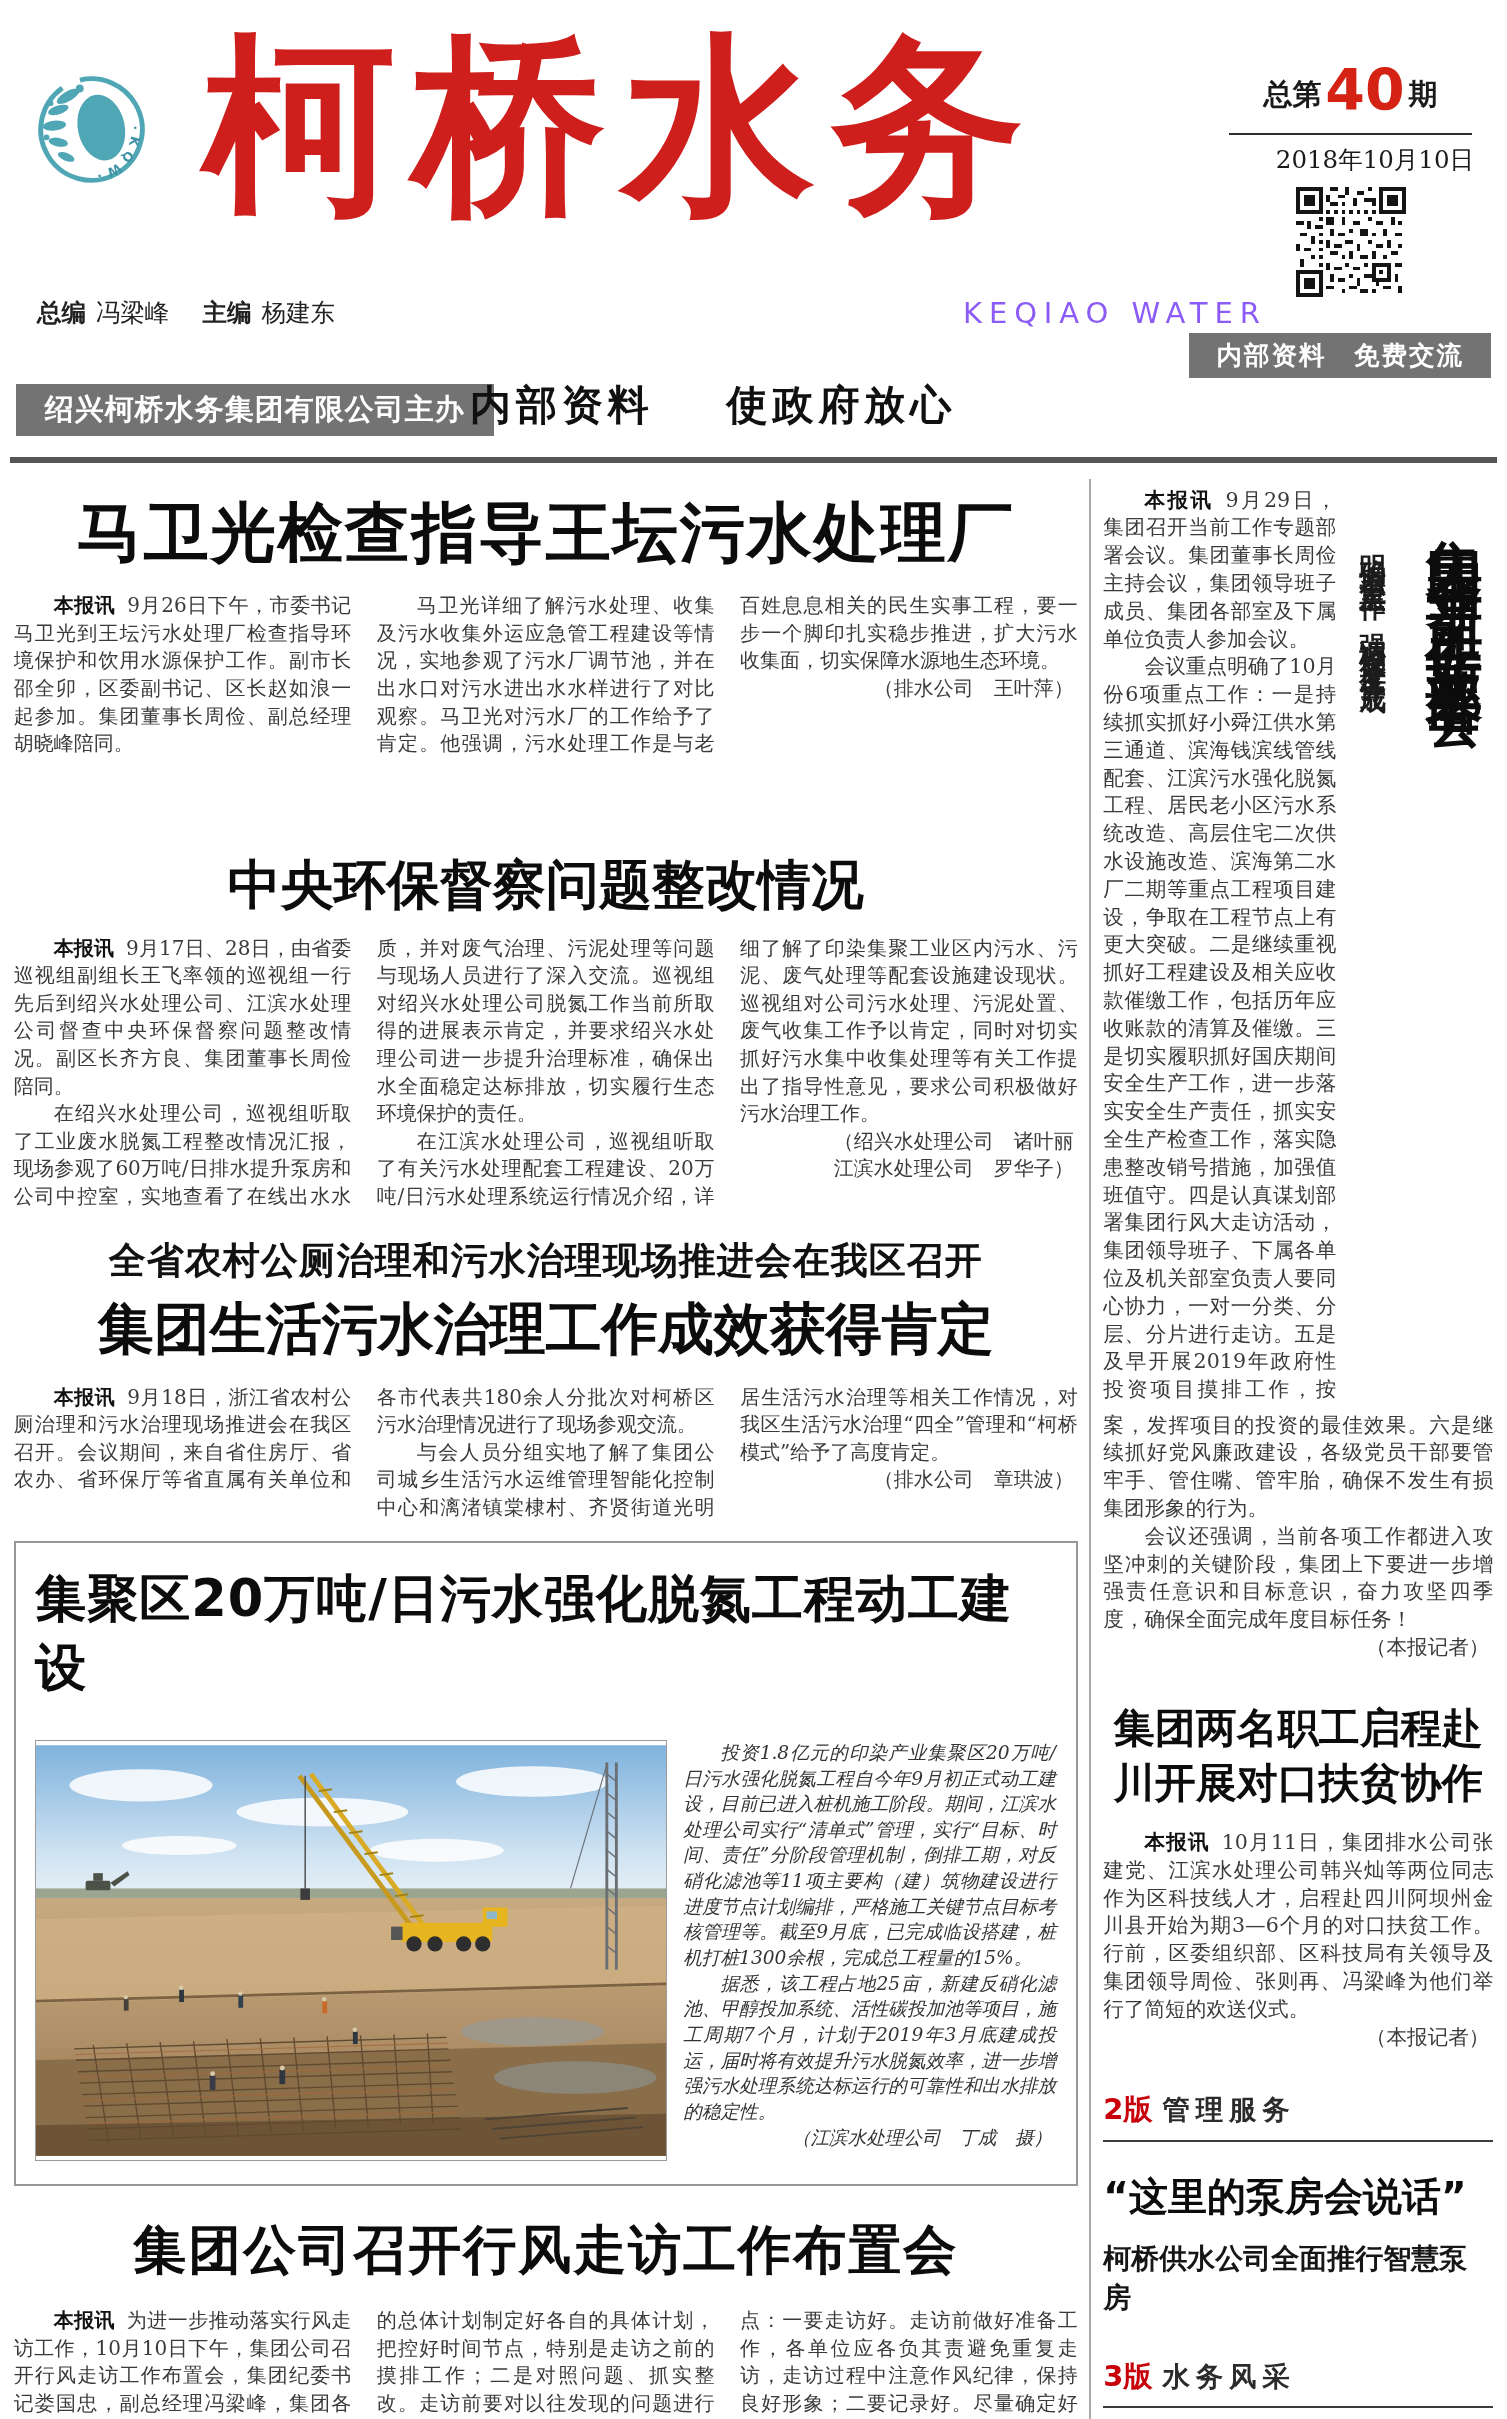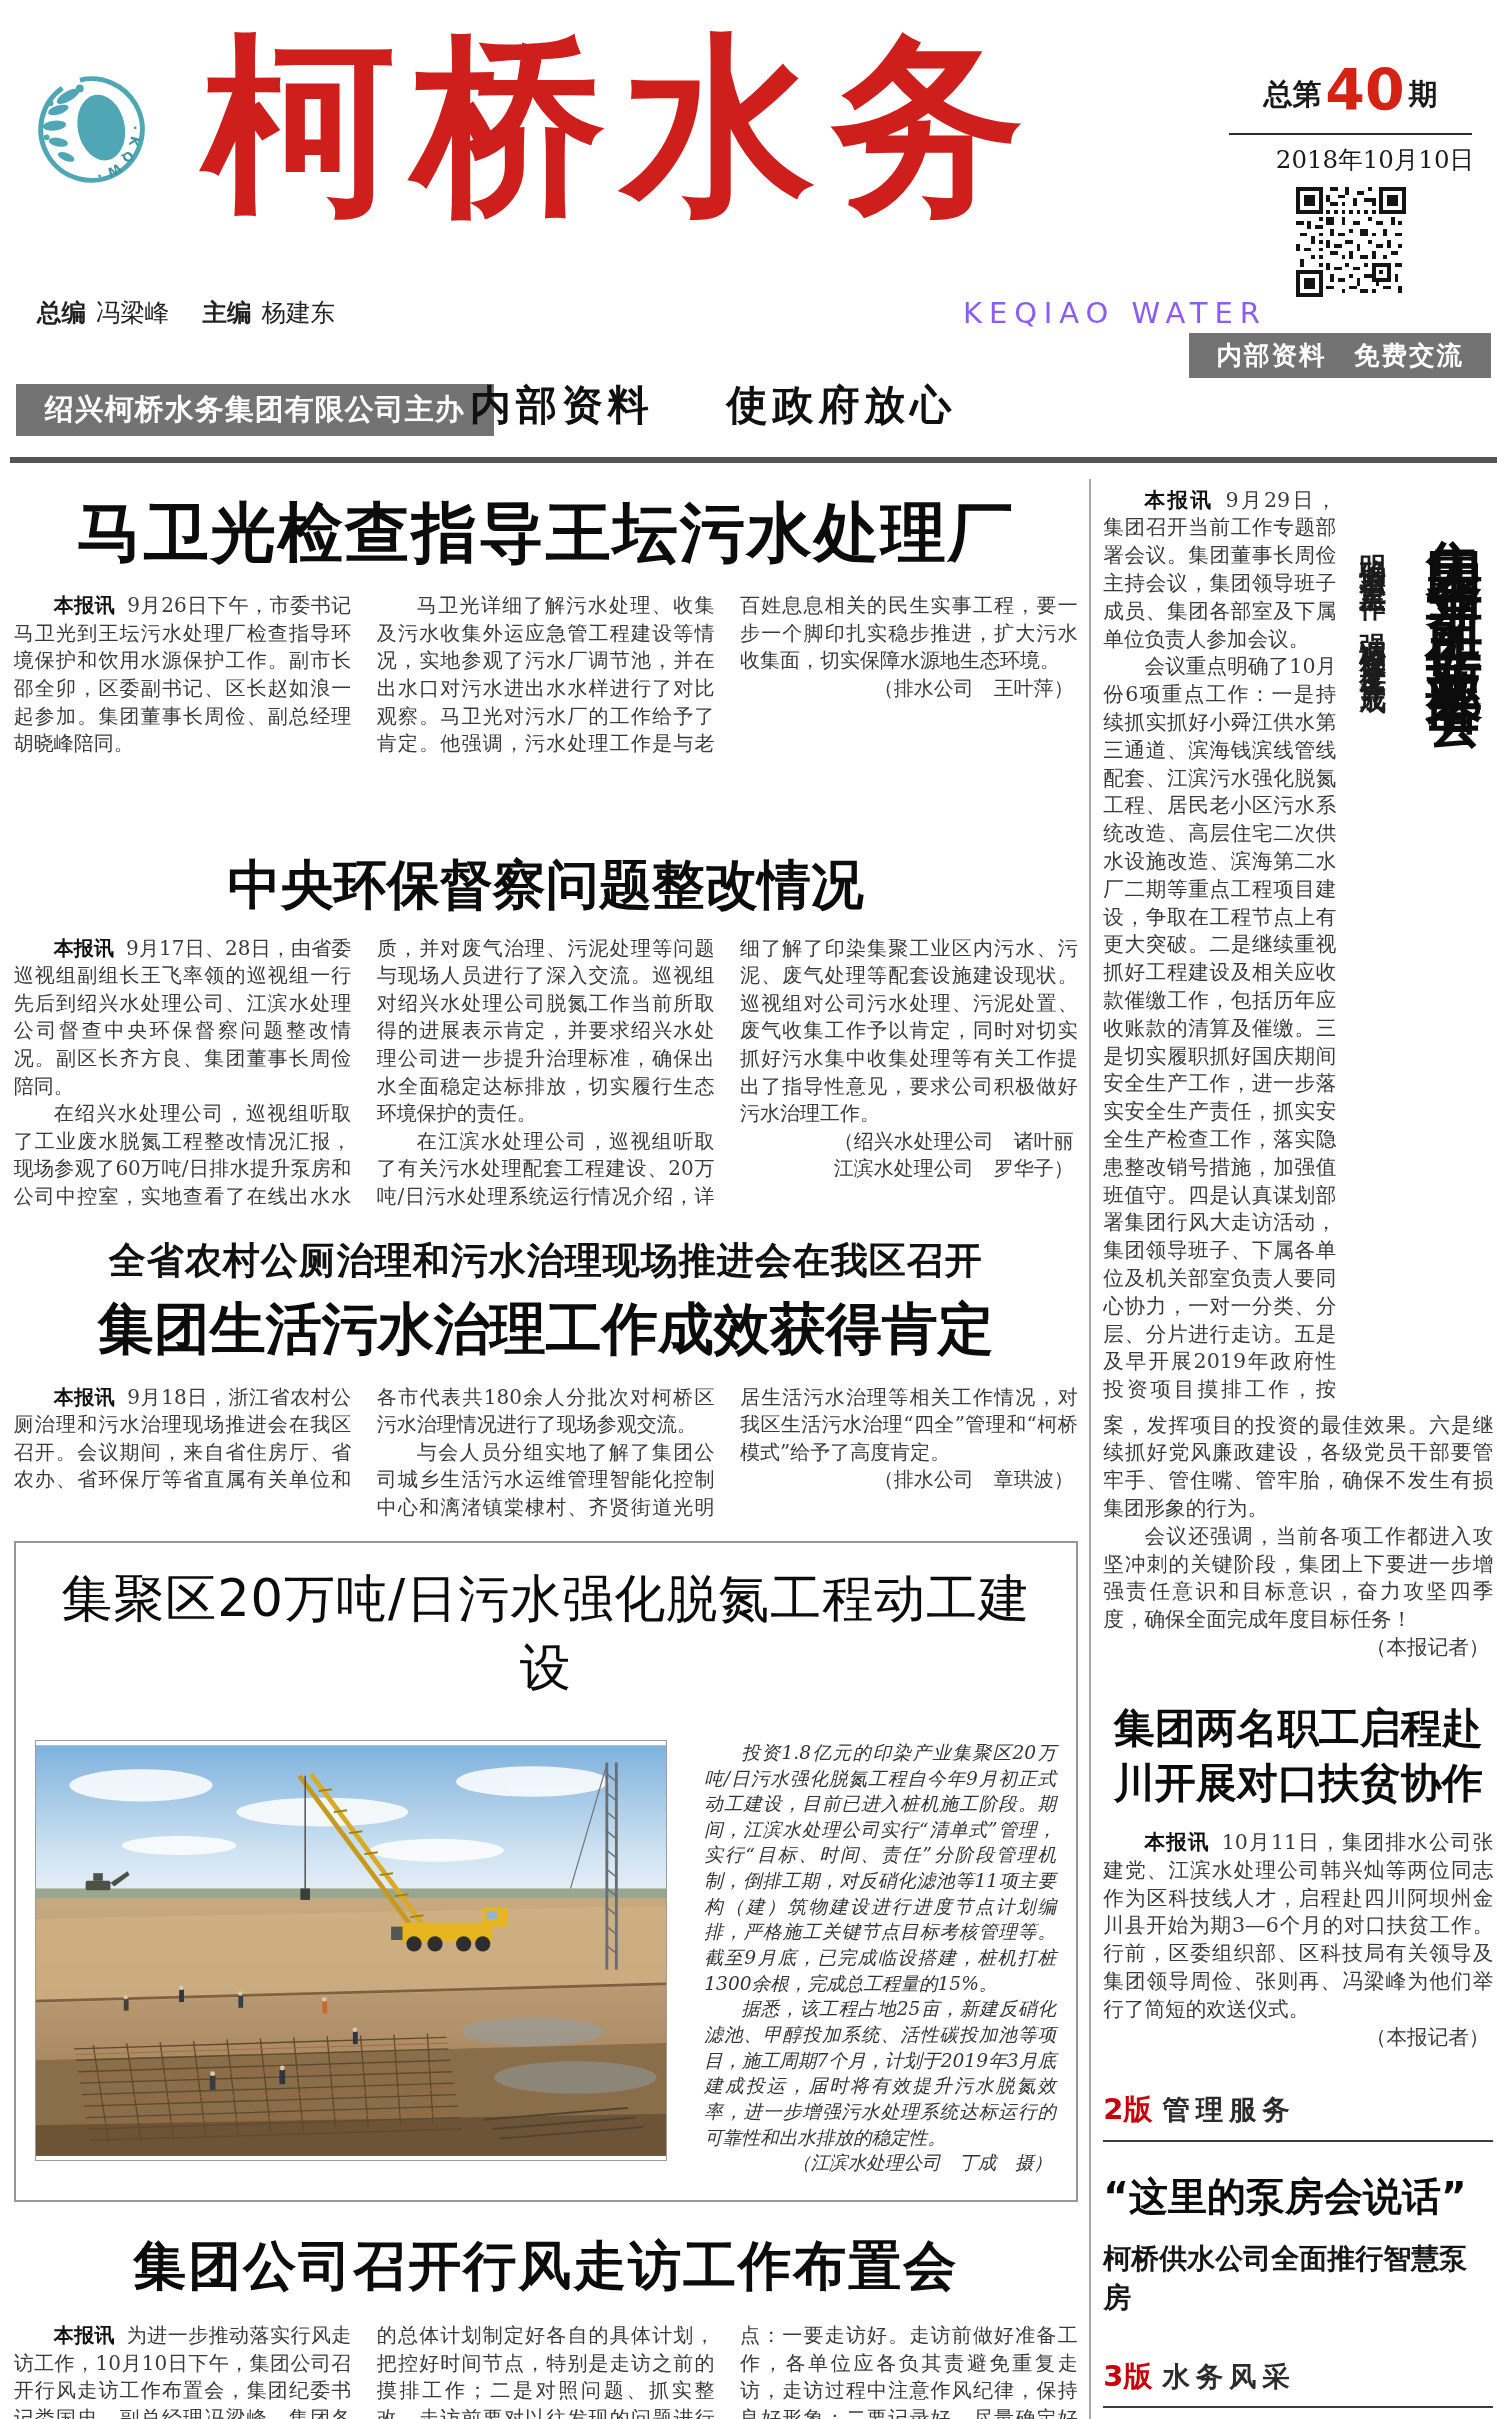--- a/index.html
+++ b/index.html
@@ -44,22 +44,22 @@
   .sig { text-indent:0 !important; text-align:right !important; padding-right:3.9px; break-inside:avoid; }
   .cols3 { column-count:3; column-gap:25.5px; }
 
   .h-main { font-size:65px; font-weight:900; text-align:center; letter-spacing:2px; color:#0c0c0c; margin:13.7px 0 15.7px; }
   .h-two  { font-size:53px; font-weight:900; text-align:center; line-height:1.28; color:#0c0c0c; margin:25.5px 0 15.7px; }
   .kicker { font-size:37px; font-weight:700; text-align:center; color:#111; margin:25.5px 0 5.9px; letter-spacing:1px; }
   .h-a3   { font-size:56px; font-weight:900; text-align:center; color:#0c0c0c; margin:3.9px 0 15.7px; }
 
   
   .box { border:2px solid #979797; margin-top:19.6px; padding:21.6px 19.6px 23.5px; }
-  .box-h { font-size:51px; font-weight:400; text-align:center; color:#0c0c0c; margin-bottom:23.5px; letter-spacing:1px; }
-  .box-body { display:flex; gap:37px;margin-top:37px; }
+  .box-h { font-size:51px; font-weight:700; color:#0c0c0c; margin-bottom:23.5px; letter-spacing:1px; }
+  .box-body { display:flex; gap:16px;margin-top:37px; }
   .photo { width:632px; height:421px; flex:0 0 auto; border:1px solid #9b9b9b; }
   .box-text { flex:1; min-width:0; }
   .box-text p { font-size:18.6px; line-height:1.38; font-style:italic; text-align:justify; text-indent:2em; color:#333; }
 
   .h-bottom { font-size:53px; font-weight:900; text-align:center; color:#0c0c0c; margin:29px 0 19.6px; letter-spacing:2px; }
 
   
   .s1-row { display:flex; margin-top:11.8px; height:919px; overflow:hidden; }
   .s1-body { width:233px; flex:0 0 auto; }
   .sidebar .art p { font-size:20.6px; line-height:1.35; }

